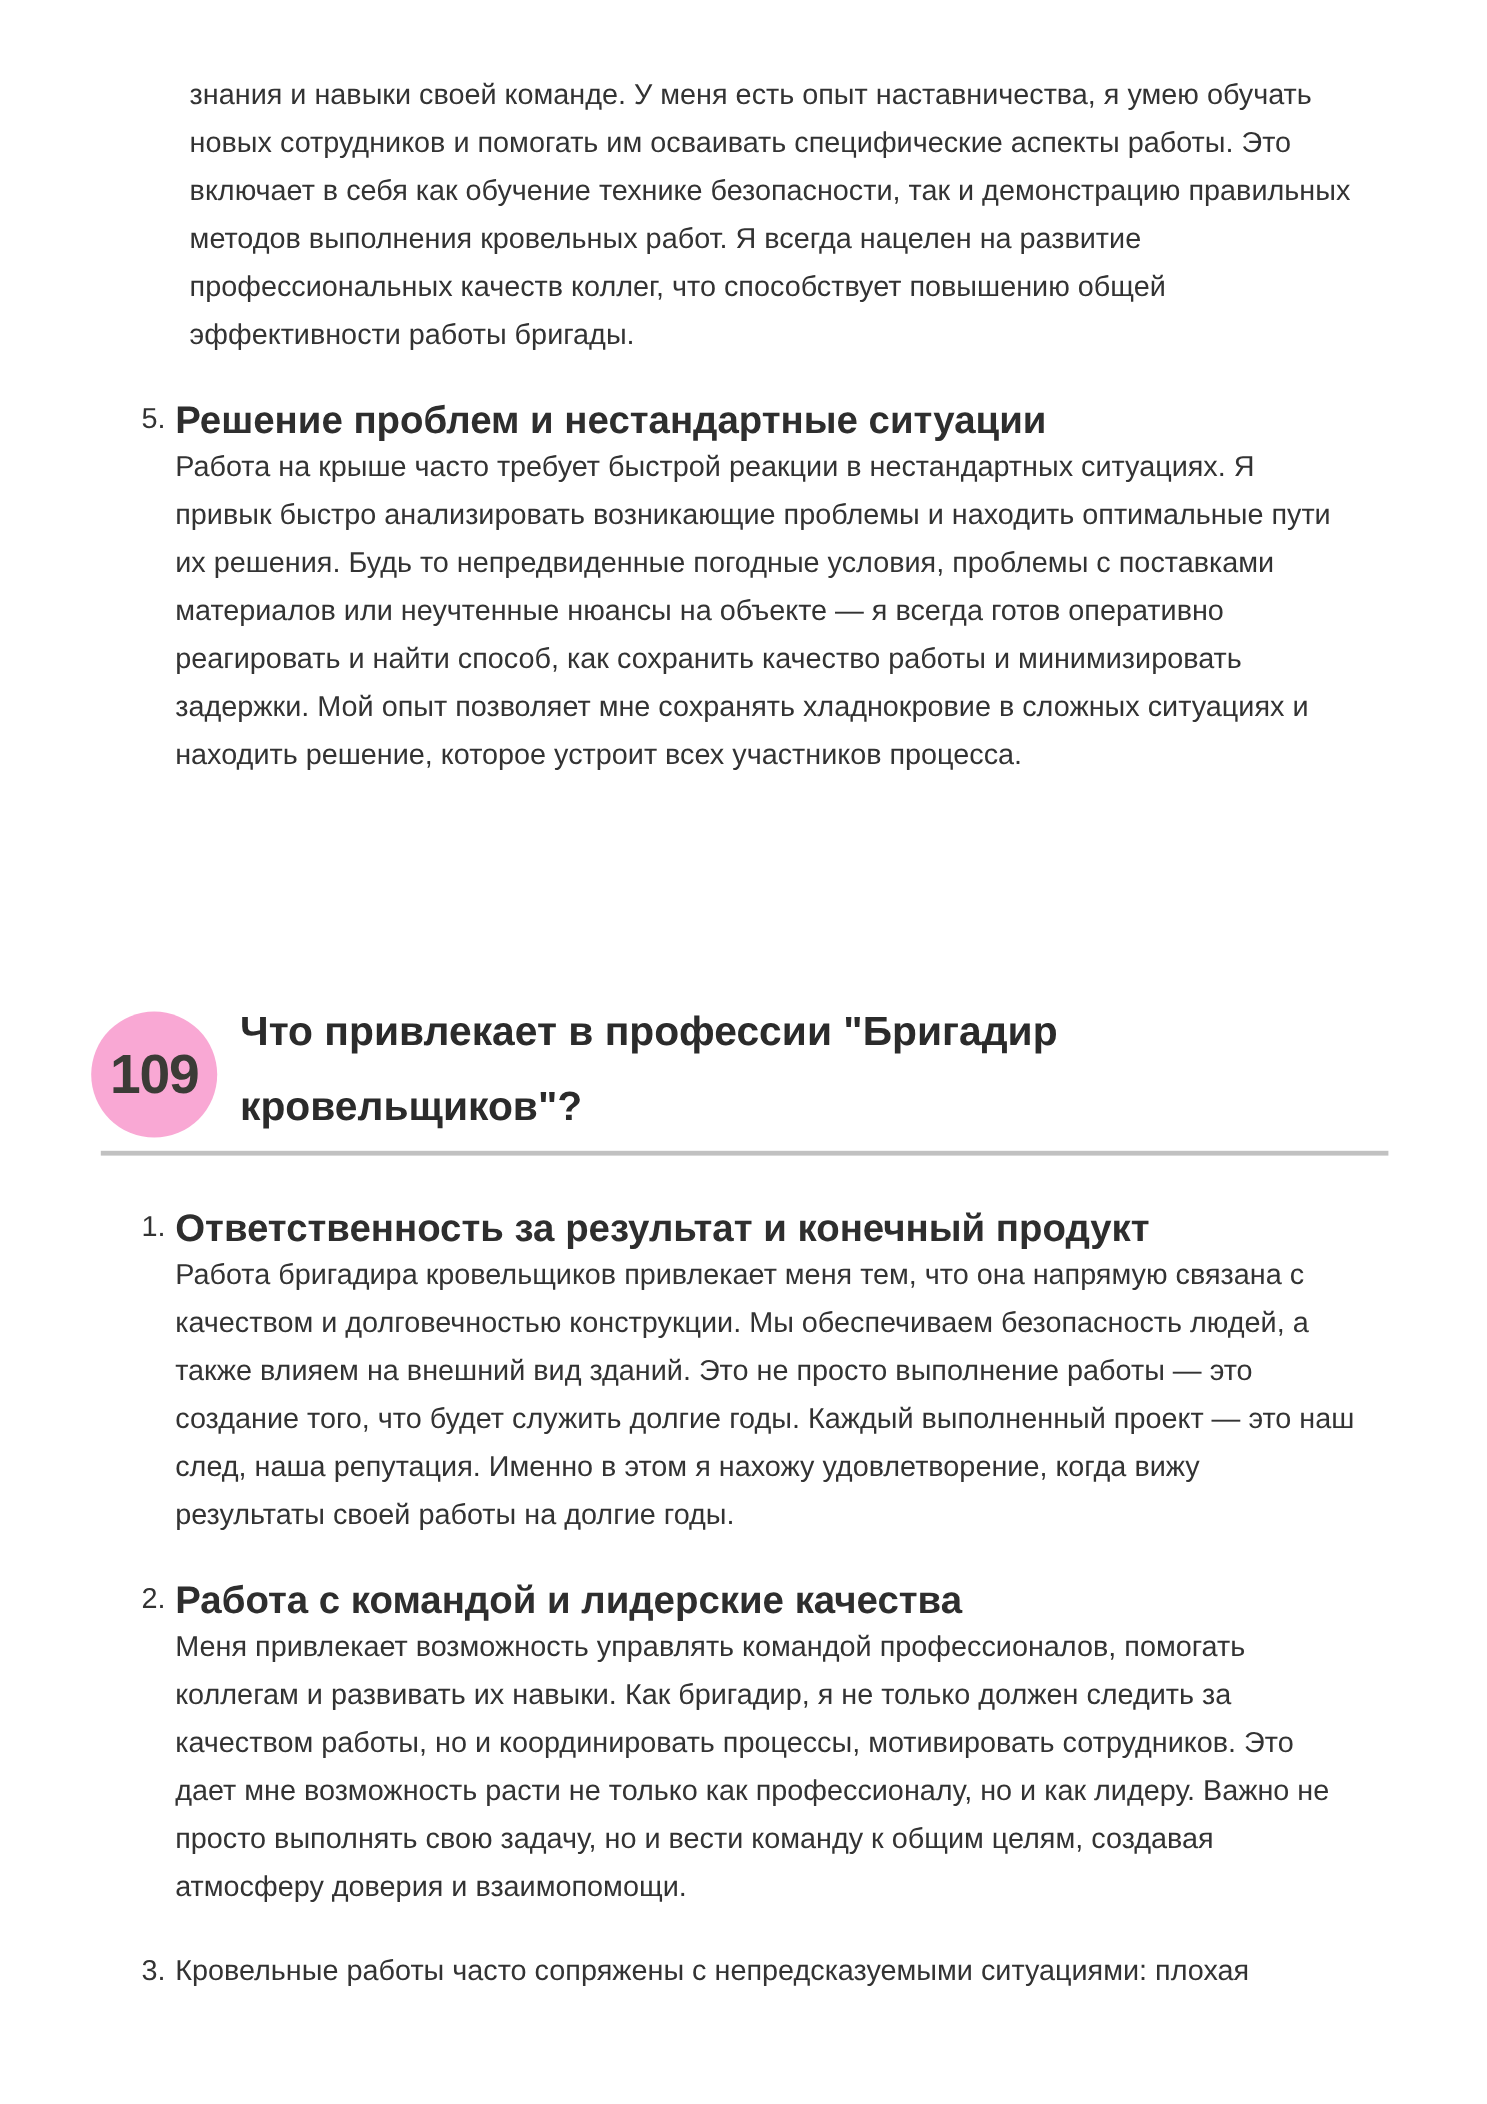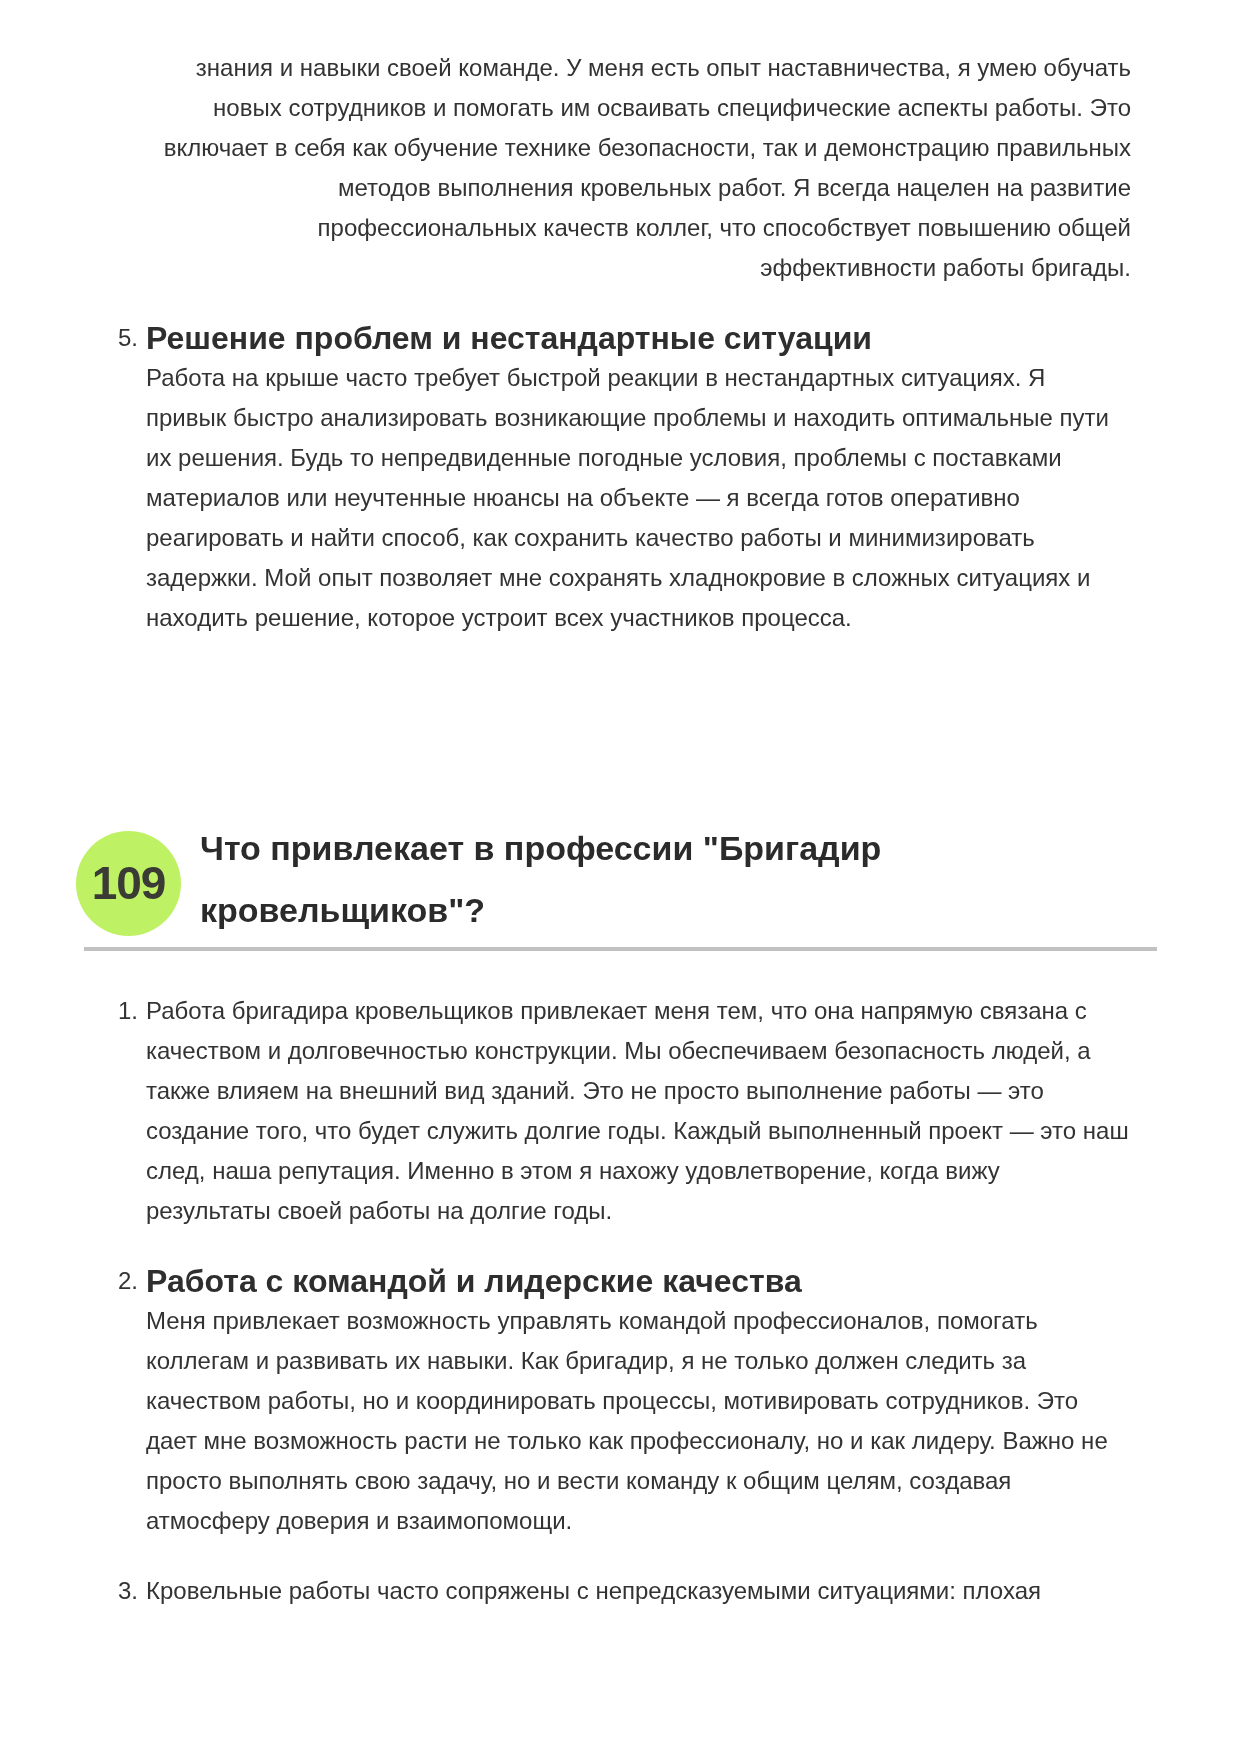--- a/index.html
+++ b/index.html
@@ -24,25 +24,24 @@
   .content {
     margin-left: 84px;
     width: 1073px;
   }
   .text {
     font-size: 24px;
     line-height: 40px;
     color: #333333;
   }
   .intro {
-    margin: 0;
+    margin: 12px;
     padding-top: 48px;
     padding-left: 62px;
     max-width: 985px;
-    text-align: right;
   }
   .qa-item {
     position: relative;
     padding-left: 62px;
     margin-top: 30px;
   }
   .qa-num {
     position: absolute;
     left: 0;
     top: 0;
@@ -69,21 +68,21 @@
     min-height: 124px;
     box-sizing: border-box;
   }
   .badge {
     position: absolute;
     left: -8px;
     top: 14px;
     width: 105px;
     height: 105px;
     border-radius: 50%;
-    background: #bef264;
+    background: #f9a8d4;
     text-align: center;
   }
   .badge span {
     display: inline-block;
     line-height: 105px;
     font-size: 46px;
     font-weight: 700;
     color: #3b3b36;
     letter-spacing: -1px;
   }
@@ -125,20 +124,21 @@
       </div>
       <h2 class="q-title">Что привлекает в профессии "Бригадир кровельщиков"?</h2>
     </div>
 
     <div class="divider"></div>
 
     <div class="answers">
 
       <div class="qa-item">
         <span class="qa-num">1.</span>
+        <div class="qa-title">Ответственность за результат и конечный продукт</div>
         <div class="qa-body text">Работа бригадира кровельщиков привлекает меня тем, что она напрямую связана с качеством и долговечностью конструкции. Мы обеспечиваем безопасность людей, а также влияем на внешний вид зданий. Это не просто выполнение работы — это создание того, что будет служить долгие годы. Каждый выполненный проект — это наш след, наша репутация. Именно в этом я нахожу удовлетворение, когда вижу результаты своей работы на долгие годы.</div>
       </div>
 
       <div class="qa-item">
         <span class="qa-num">2.</span>
         <div class="qa-title">Работа с командой и лидерские качества</div>
         <div class="qa-body text">Меня привлекает возможность управлять командой профессионалов, помогать коллегам и развивать их навыки. Как бригадир, я не только должен следить за качеством работы, но и координировать процессы, мотивировать сотрудников. Это дает мне возможность расти не только как профессионалу, но и как лидеру. Важно не просто выполнять свою задачу, но и вести команду к общим целям, создавая атмосферу доверия и взаимопомощи.</div>
       </div>
 
       <div class="qa-item">

